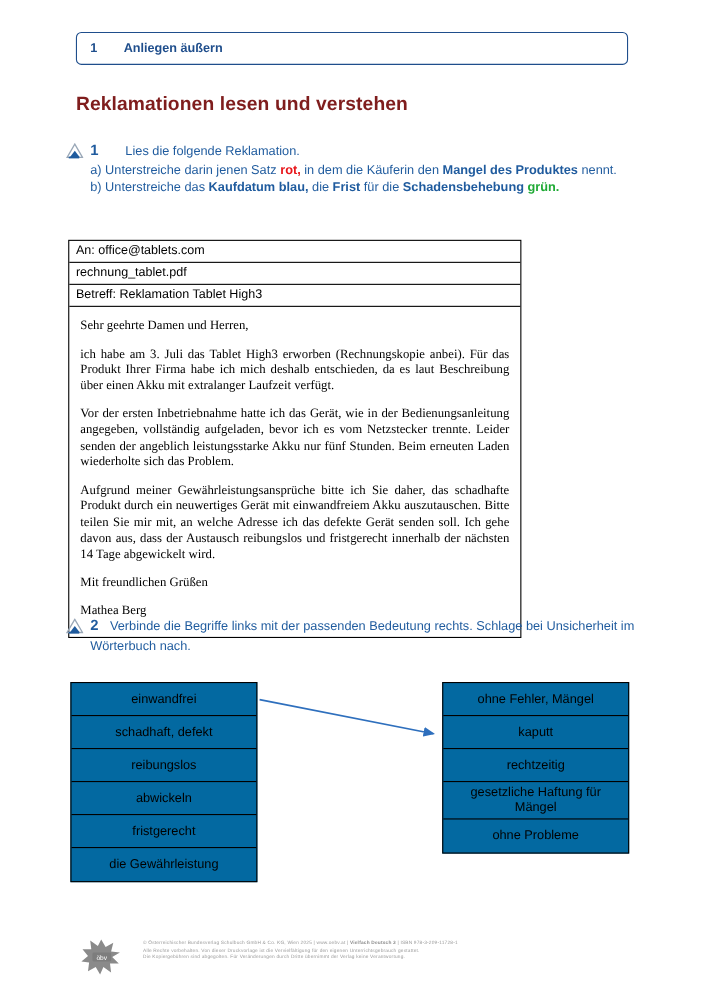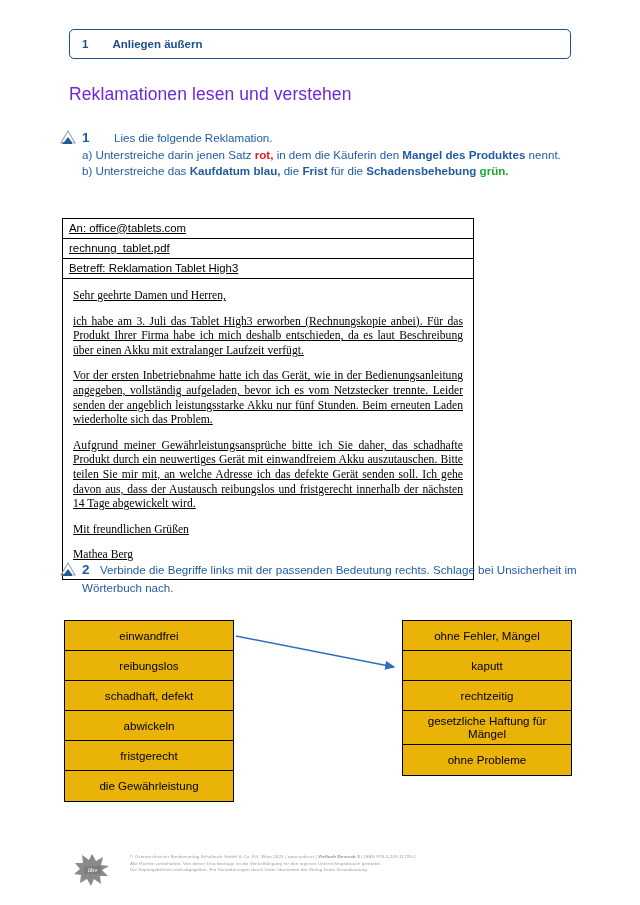--- a/index.html
+++ b/index.html
@@ -21,21 +21,21 @@
   .chapter-num{
     font-size:11.5px;font-weight:bold;color:#1f4e8c;margin-left:12px;
   }
   .chapter-title{
     font-size:11.5px;font-weight:bold;color:#1f4e8c;margin-left:24px;text-align:right;
   }
 
   
   .page-title{
     position:absolute;left:69px;top:84px;
-    font-size:17.5px;font-weight:normal;color:#6d28d9;letter-spacing:.1px;
+    font-size:17.5px;font-weight:bold;color:#7f1d1d;letter-spacing:.1px;
   }
 
   
   .task{position:absolute;color:#1f5b9e;}
   .task-icon{
     position:absolute;left:0px;top:2px;width:16px;height:15px;
   }
   .task-num{
     font-size:13.5px;font-weight:bold;color:#1f5b9e;
   }
@@ -45,38 +45,37 @@
   .green{color:#1faa35;font-weight:bold;}
 
   #task1{left:60px;top:128px;width:520px;}
   #task2{left:60px;top:560px;width:520px;}
 
   
   .letter{
     position:absolute;left:62px;top:218px;width:412px;
     border:1px solid #000;background:#fff;
     box-sizing:border-box;
-    text-decoration:underline;
   }
   .letter-head{
     border-bottom:1px solid #000;
     font-family:"Liberation Sans", sans-serif;
     font-size:11.4px;line-height:13px;padding:2.5px 6px 3.5px 6px;
   }
   .letter-head:last-of-type{border-bottom:1px solid #000;}
   .letter-body{
     font-family:"Liberation Serif", serif;
     font-size:11.6px;line-height:14.6px;
     padding:10px 10px 16px 10px;
     text-align:justify;
   }
   .letter-body p{margin:0 0 11px 0;}
   .letter-body p:last-child{margin-bottom:0;}
   .col{
-    position:absolute;border:1.4px solid #000;box-sizing:border-box;background:#eab308;
+    position:absolute;border:1.4px solid #000;box-sizing:border-box;background:#0369a1;
   }
   #col-left{left:64px;top:620px;width:170px;}
   #col-right{left:402px;top:620px;width:170px;}
   .cell{
     border-bottom:1.2px solid #000;
     display:flex;align-items:center;justify-content:center;text-align:center;
     font-size:11.6px;line-height:13.4px;min-height:30px;padding:3px 5px;
     box-sizing:border-box;
   }
   .cell:last-child{border-bottom:none;}
@@ -151,22 +150,22 @@
       </svg>
     </span>
     <div style="margin-left:22px;">
       <span class="task-num">2</span>
       <span class="task-lead" style="margin-left:6px;">Verbinde die Begriffe links mit der passenden Bedeutung rechts. Schlage bei Unsicherheit im Wörterbuch nach.</span>
     </div>
   </div>
 
   <div class="col" id="col-left">
     <div class="cell">einwandfrei</div>
+    <div class="cell">schadhaft, defekt</div>
     <div class="cell">reibungslos</div>
-    <div class="cell">schadhaft, defekt</div>
     <div class="cell">abwickeln</div>
     <div class="cell">fristgerecht</div>
     <div class="cell">die Gewährleistung</div>
   </div>
 
   <div class="col" id="col-right">
     <div class="cell">ohne Fehler, Mängel</div>
     <div class="cell">kaputt</div>
     <div class="cell">rechtzeitig</div>
     <div class="cell">gesetzliche Haftung für Mängel</div>

